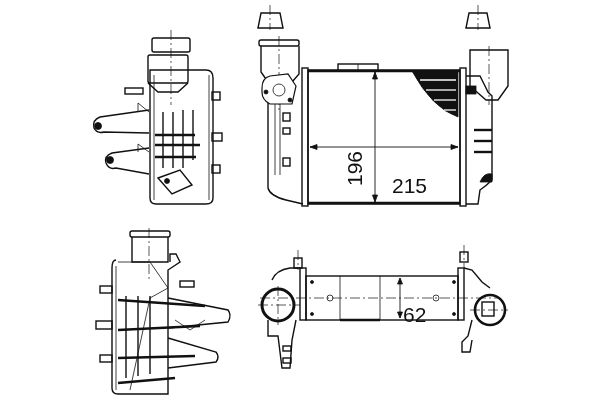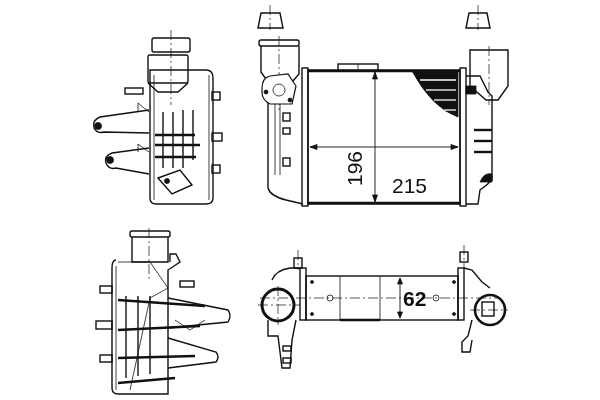--- a/index.html
+++ b/index.html
@@ -173,13 +173,13 @@
   <path class="ln" d="M464 268 L472 270 L482 282 L490 288"></path>
   <rect class="ln" x="460" y="252" width="8" height="10"></rect>
   <line class="ctr" x1="464" y1="245" x2="464" y2="268"></line>
 
   <circle cx="490" cy="310" r="15" fill="none" stroke="#111" stroke-width="2.6"></circle>
   <rect class="ln" x="482" y="302" width="12" height="14"></rect>
   <line class="ctr" x1="470" y1="310" x2="508" y2="310"></line>
 
   <path class="ln" d="M472 320 L468 336 L462 342 L462 352 L470 352 L472 340"></path>
 </svg>
-<div class="lbl" style="left:403px; top:288px;font-weight:bold;">62</div>
+<div class="lbl" style="left:403px; top:304px;">62</div>
 
 </body></html>

